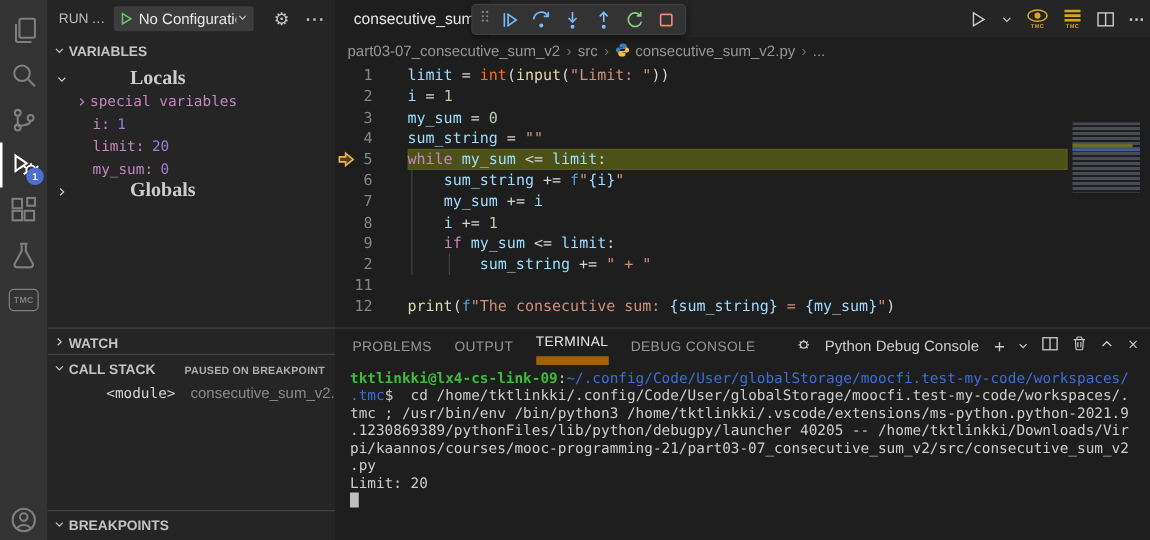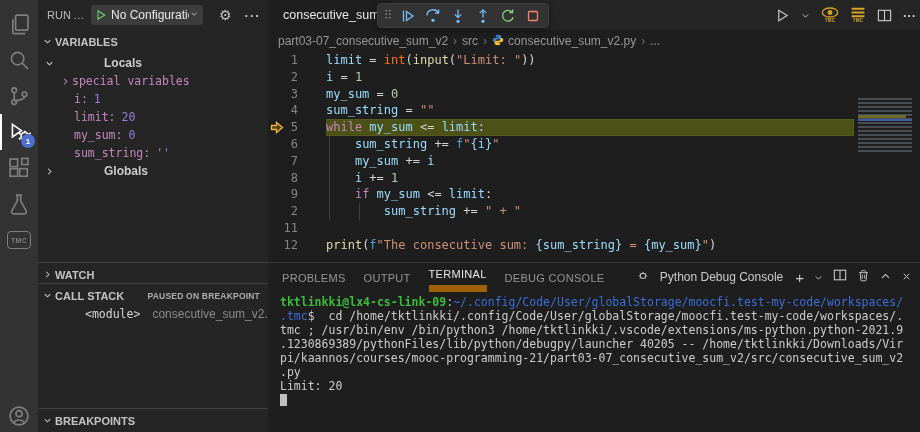--- a/index.html
+++ b/index.html
@@ -24,21 +24,21 @@
   .cfg-dd .lbl { flex:1; font-size:12px; color:#e8e8e8; white-space:nowrap; overflow:hidden; }
   .sb-gear { margin-left:16px; color:#c5c5c5; font-size:14px; }
   .sb-more { margin-left:13px; color:#c5c5c5; font-size:13px; letter-spacing:1px; font-weight:bold; }
   .sect-head { display:flex; align-items:center; height:18px; font-size:11px; font-weight:bold; color:#c3c3c3; padding-left:4px; }
   .sect-head .chev { margin-right:2px; }
   .chev svg { stroke:#c5c5c5; }
   .pane-sep { position:absolute; left:0; right:0; border-top:1px solid #404040; }
   .var-rows { position:absolute; top:54px; left:0; right:0; font-family:"DejaVu Sans Mono", monospace; font-size:11.5px; }
   .vrow { height:18px; display:flex; align-items:center; }
   .vrow .vchev { width:12px; margin-left:22px; display:flex; }
-  .grp-label { font-family:Liberation Sans, sans-serif; font-weight:bold; font-size:12px; color:#cccccc;padding-left:48px; }
+  .grp-label { font-family:Liberation Serif, serif; font-weight:bold; font-size:16px; color:#cccccc;padding-left:48px; }
   .vname { color:#c586c0; }
   .vval { color:#9d7bd8; margin-left:6px; }
   .special { color:#c586c0; }
   .cs-status { margin-left:auto; margin-right:8px; font-size:8.5px; font-weight:bold; color:#adadad; letter-spacing:.2px; }
   .frame-row { height:18px; display:flex; align-items:center; padding-left:47px; font-size:12px; }
   .frame-name { font-family:"DejaVu Sans Mono", monospace; color:#d2d2d2; font-size:11.5px; }
   .frame-src { margin-left:12px; color:#8a8a8a; }
 
   
   .main { position:absolute; left:268px; top:0; right:0; height:432px; background:#1e1e1e; }
@@ -185,24 +185,20 @@
           <span class="vname">i:</span>
           <span class="vval">1</span>
         </div>
         <div class="vrow" style="padding-left: 36px;">
           <span class="vname">limit:</span>
           <span class="vval">20</span>
         </div>
         <div class="vrow" style="padding-left: 36px;">
           <span class="vname">my_sum:</span>
           <span class="vval">0</span>
-        </div>
-        <div class="vrow" style="padding-left: 36px;">
-          <span class="vname">sum_string:</span>
-          <span class="vval">''</span>
         </div>
         <div class="vrow">
           <span class="vchev" style="margin-left: 6px;">
             <svg width="11" height="11" viewBox="0 0 16 16" fill="none" stroke="#cccccc" stroke-width="1.5">
               <path d="M6 4l4 4-4 4"></path>
             </svg>
           </span>
           <span class="grp-label">Globals</span>
         </div>
       </div>

